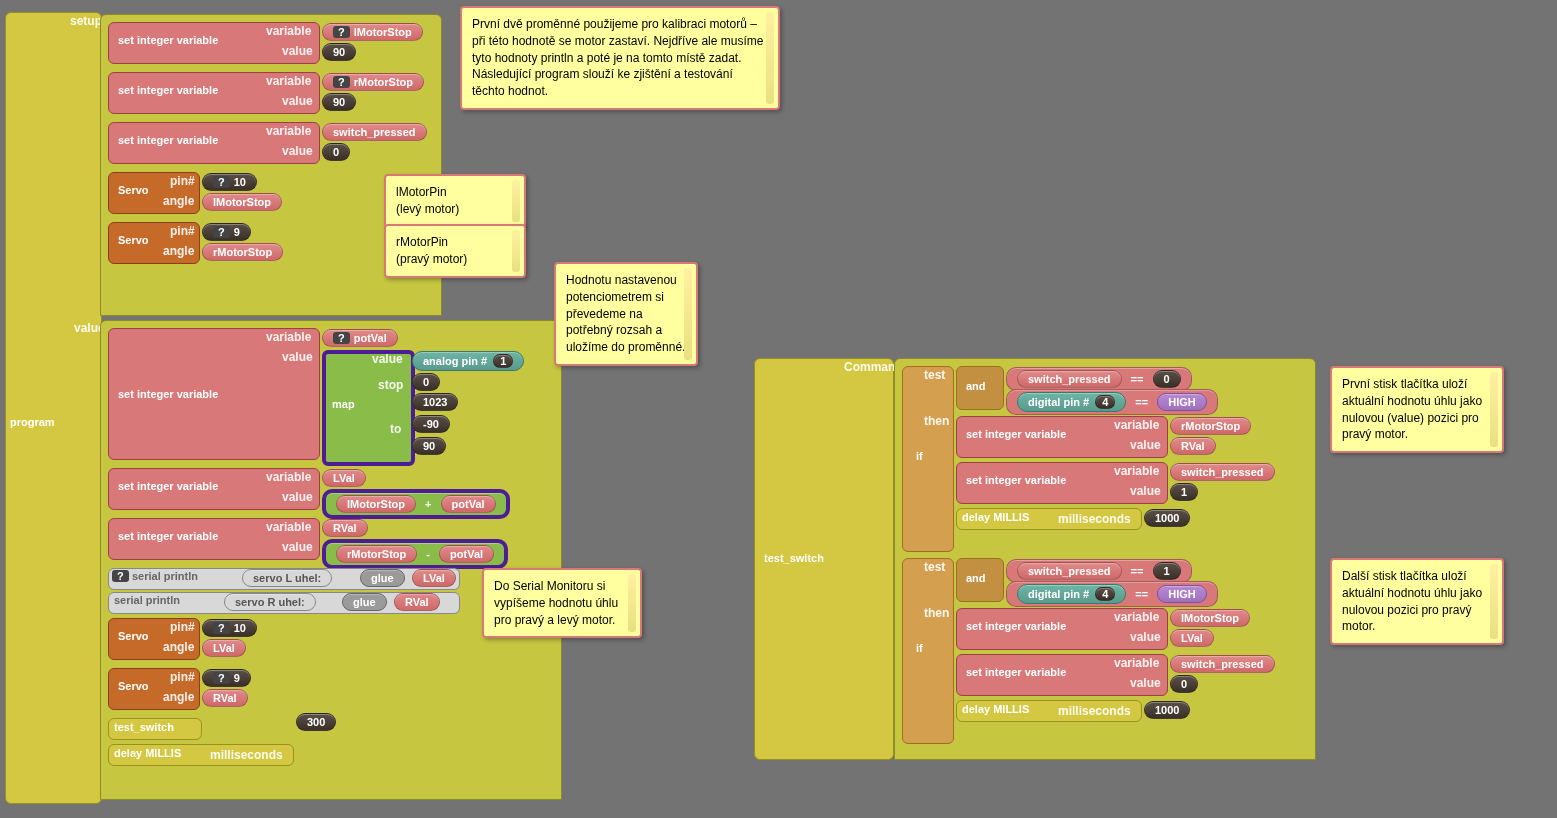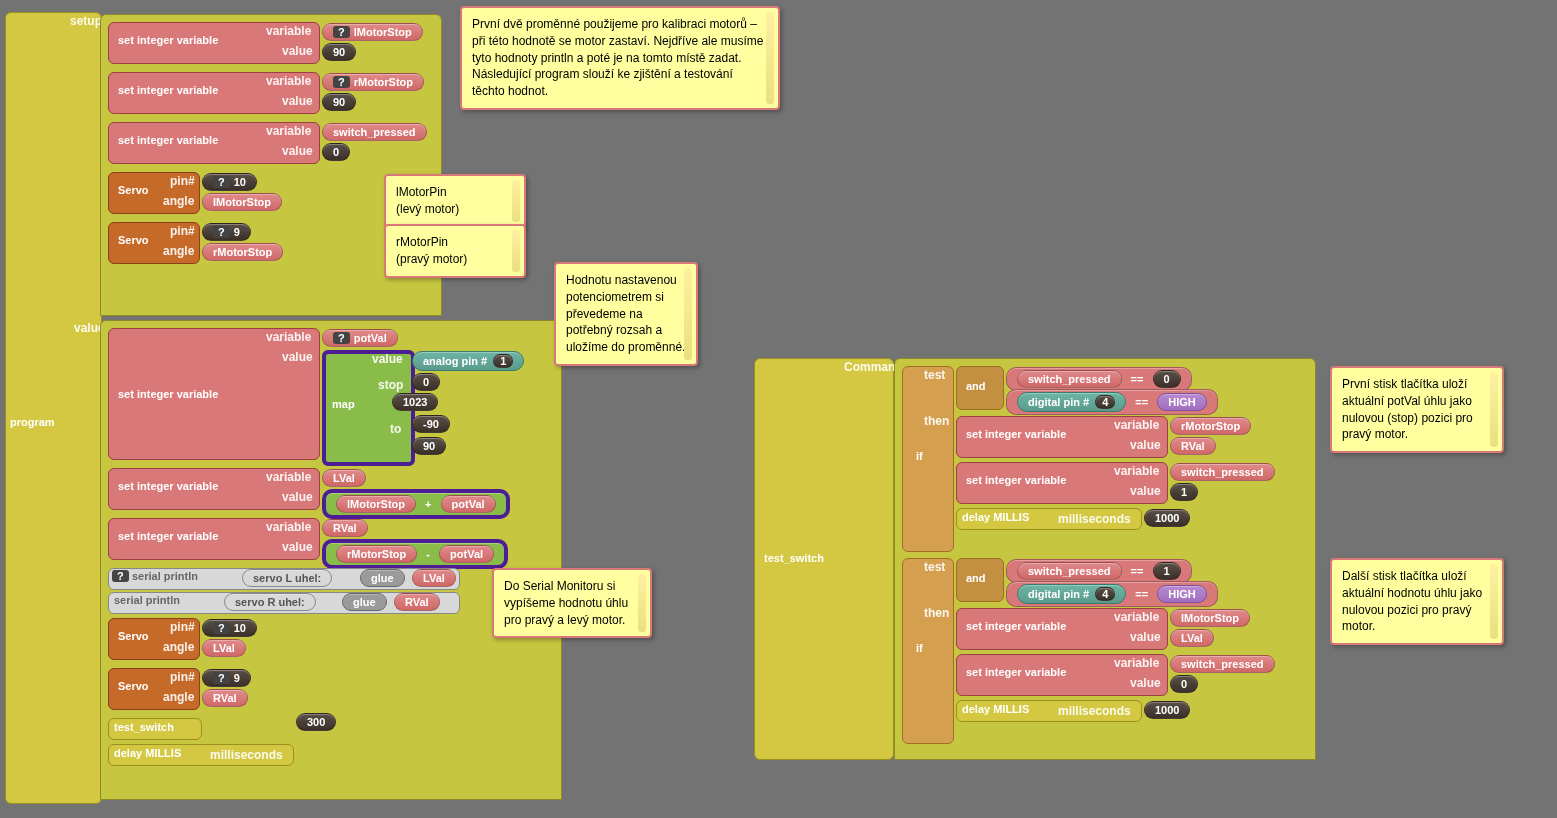--- a/index.html
+++ b/index.html
@@ -76,21 +76,21 @@
 <div class="txt stxt" style="left:266px;top:330px">variable</div>
 <div class="txt stxt" style="left:282px;top:350px">value</div>
 <span class="pill pinkp" style="position:absolute;left:322px;top:329px"><span class="q">?</span><span>potVal</span></span>
 <div class="blk green" style="left:322px;top:350px;width:85px;height:108px"></div>
 <div class="txt" style="left:332px;top:398px">map</div>
 <div class="txt stxt" style="left:372px;top:352px">value</div>
 <div class="txt stxt" style="left:378px;top:378px">stop</div>
 <div class="txt stxt" style="left:390px;top:422px">to</div>
 <span class="pill teal" style="position:absolute;left:412px;top:351px"><span>analog pin #</span>&nbsp;&nbsp;<span class="pill dkpill" style="padding:0 6px">1</span></span>
 <span class="pill dkpill" style="position:absolute;left:412px;top:373px">0</span>
-<span class="pill dkpill" style="position:absolute;left:392px;top:393px">1023</span>
+<span class="pill dkpill" style="position:absolute;left:412px;top:393px">1023</span>
 <span class="pill dkpill" style="position:absolute;left:412px;top:415px">-90</span>
 <span class="pill dkpill" style="position:absolute;left:412px;top:437px">90</span>
 
 <div class="blk cbody" style="left:108px;top:468px;width:210px;height:40px"></div>
 <div class="txt" style="left:118px;top:480px">set integer variable</div>
 <div class="txt stxt" style="left:266px;top:470px">variable</div>
 <div class="txt stxt" style="left:282px;top:490px">value</div>
 <span class="pill pinkp" style="position:absolute;left:322px;top:469px">LVal</span>
 <span class="pill green" style="position:absolute;left:322px;top:489px;background:#8abc4a">
   <span class="pill pinkp">lMotorStop</span>
@@ -222,15 +222,15 @@
 <div class="txt" style="left:962px;top:703px">delay MILLIS</div>
 <div class="txt stxt" style="left:1058px;top:704px">milliseconds</div>
 <span class="pill dkpill" style="position:absolute;left:1144px;top:701px">1000</span>
 
 <div class="note" style="left:460px;top:6px;width:296px">První dvě proměnné použijeme pro kalibraci motorů – při této hodnotě se motor zastaví. Nejdříve ale musíme tyto hodnoty println a poté je na tomto místě zadat. Následující program slouží ke zjištění a testování těchto hodnot.</div>
 <div class="note" style="left:384px;top:174px;width:118px;white-space:pre-line">lMotorPin
 (levý motor)</div>
 <div class="note" style="left:384px;top:224px;width:118px;white-space:pre-line">rMotorPin
 (pravý motor)</div>
 <div class="note" style="left:554px;top:262px;width:120px">Hodnotu nastavenou potenciometrem si převedeme na potřebný rozsah a uložíme do proměnné.</div>
-<div class="note" style="left:492px;top:568px;width:136px">Do Serial Monitoru si vypíšeme hodnotu úhlu pro pravý a levý motor.</div>
-<div class="note" style="left:1330px;top:366px;width:150px">První stisk tlačítka uloží aktuální potVal úhlu jako nulovou (stop) pozici pro pravý motor.</div>
+<div class="note" style="left:482px;top:568px;width:136px">Do Serial Monitoru si vypíšeme hodnotu úhlu pro pravý a levý motor.</div>
+<div class="note" style="left:1330px;top:366px;width:150px">První stisk tlačítka uloží aktuální hodnotu úhlu jako nulovou (value) pozici pro pravý motor.</div>
 <div class="note" style="left:1330px;top:558px;width:150px">Další stisk tlačítka uloží aktuální hodnotu úhlu jako nulovou pozici pro pravý motor.</div>
 
 </body></html>

